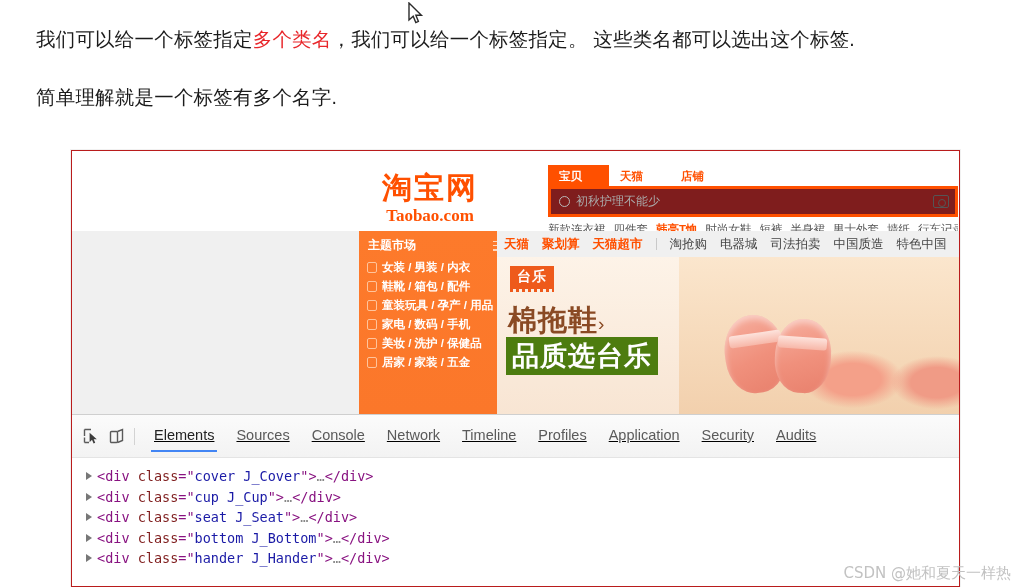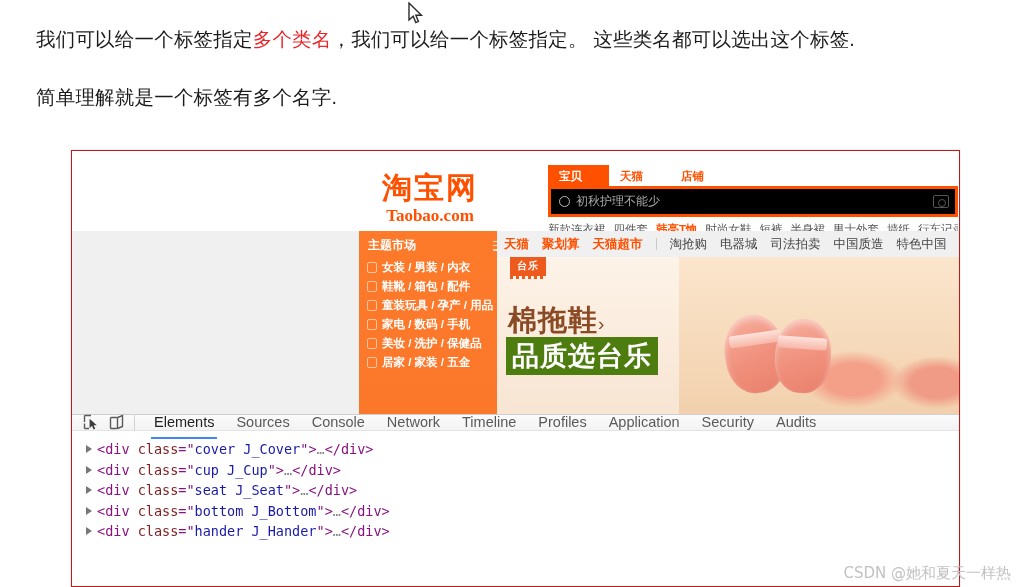--- a/index.html
+++ b/index.html
@@ -50,21 +50,21 @@
   
   .search { position:absolute; left:476px; top:14px; width:410px; }
   .s-tabs { display:flex; height:21px; }
   .s-tab {
     font-size:11.5px; padding:3px 27px 0 11px; color:#ff5000; font-weight:bold;
     line-height:17px; white-space:nowrap;
   }
   .s-tab.active { background:#ff5000; color:#fff; }
   .s-box {
     display:flex; align-items:center;
-    height:31px; border:3px solid #ff5000; background:#000000; padding:0 6px 0 8px;
+    height:31px; border:3px solid #ff5000; background:#7f1d1d; padding:0 6px 0 8px;
   }
   .s-magnifier { width:11px; height:11px; border:1.3px solid #b9b9b9; border-radius:50%; flex:0 0 auto; }
   .s-ph { flex:1; font-size:12px; color:#aaa; margin-left:6px; white-space:nowrap; }
   .s-cam {
     width:16px; height:13px; border:1.3px solid #555; border-radius:2px;
     position:relative; flex:0 0 auto;
   }
   .s-cam::after { content:""; position:absolute; left:4px; top:3px; width:6px; height:6px; border:1.2px solid #555; border-radius:50%; }
   .s-hot {
     display:flex; gap:8px; margin-top:5px; font-size:11.5px; color:#555;
@@ -101,22 +101,22 @@
   .nav .n1 { color:#ff5000; font-weight:bold; }
   .nav .n2 { color:#444; }
   .nav .sep { width:1px; height:12px; background:#c9c9c9; }
 
   .banner { position:absolute; left:0; top:26px; right:0; bottom:0; overflow:hidden; background:#f7e9dc; }
   .bn-left {
     position:absolute; left:0; top:0; width:182px; height:100%;
     background:linear-gradient(180deg,#fdf3e8 0%, #f8e5d3 100%);
   }
   .bn-badge {
-    position:absolute; left:13px; top:0; background:#ee5a1b; color:#fff;
-    font-size:10px; font-weight:bold; padding:2px 7px 3px 7px; letter-spacing:1px;
+    position:absolute; left:13px; top:9px; background:#ee5a1b; color:#fff;
+    font-size:14px; font-weight:bold; padding:2px 7px 3px 7px; letter-spacing:1px;
   }
   .bn-badge::after{
     content:""; position:absolute; left:0; right:0; bottom:-3px; height:4px;
     background:repeating-linear-gradient(90deg,#ee5a1b 0 3px,transparent 3px 6px);
   }
   .bn-t1 {
     position:absolute; left:11px; top:44px; font-size:29px; font-weight:bold;
     color:#8a4a24; letter-spacing:1px; white-space:nowrap;
   }
   .bn-t1 .ar { font-size:19px; font-weight:normal; }
@@ -141,24 +141,25 @@
   .slip-band {
     position:absolute; background:linear-gradient(180deg,#fde3dc,#f7b7a8);
     border-radius:3px;
   }
   .slip-band.a { left:232px; top:76px; width:52px; height:12px; transform:rotate(-8deg); }
   .slip-band.b { left:281px; top:80px; width:49px; height:12px; transform:rotate(4deg); }
 
   
   .dt { position:absolute; left:0; top:263px; right:0; bottom:0; background:#fff; }
   .dt-bar {
-    display:flex; align-items:center; height:17px;
+    display:flex; align-items:center; height:44px;
     border-top:1px solid #cfcfcf; border-bottom:1px solid #e4e4e4;
     background:linear-gradient(180deg,#fbfbfb,#f3f3f3);
     padding-left:6px;
+    text-decoration:underline;
   }
   .dt-ic { width:26px; height:22px; display:flex; align-items:center; justify-content:center; }
   .dt-div { width:1px; height:17px; background:#d3d3d3; margin:0 8px 0 4px; }
   .dt-tab {
     font-size:14.5px; color:#5a5a5a; padding:0 11px; height:32px;
     line-height:31px; white-space:nowrap; position:relative;
   }
   .dt-tab.active { color:#222; }
   .dt-tab.active::after {
     content:""; position:absolute; left:8px; right:8px; bottom:0; height:2px; background:#4285f4;

